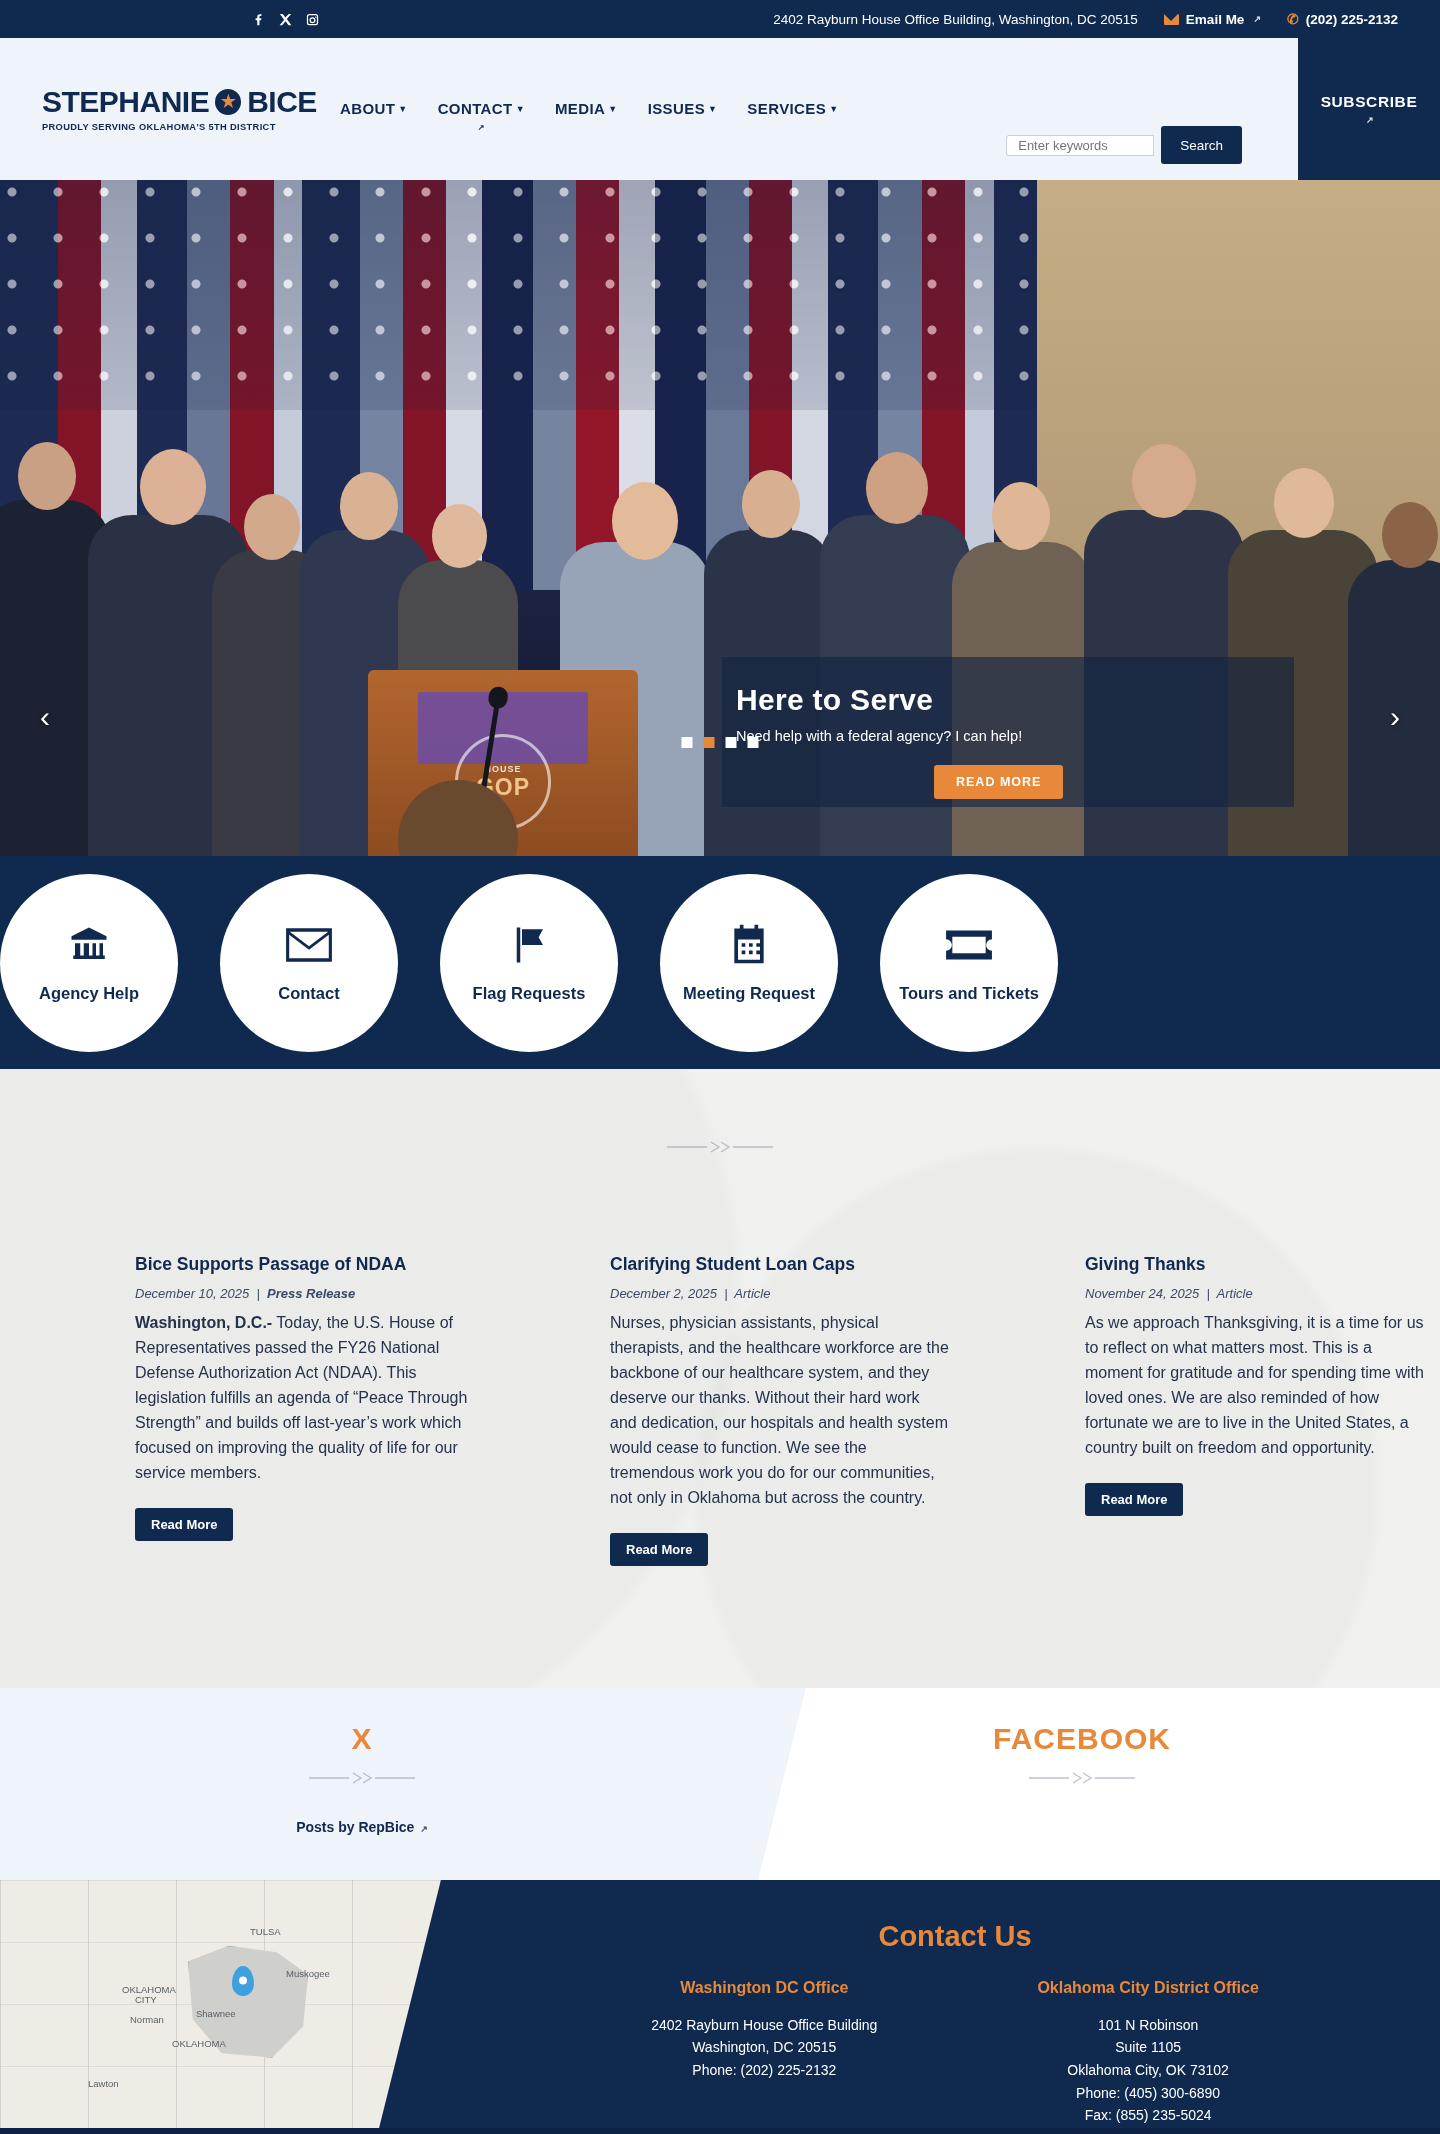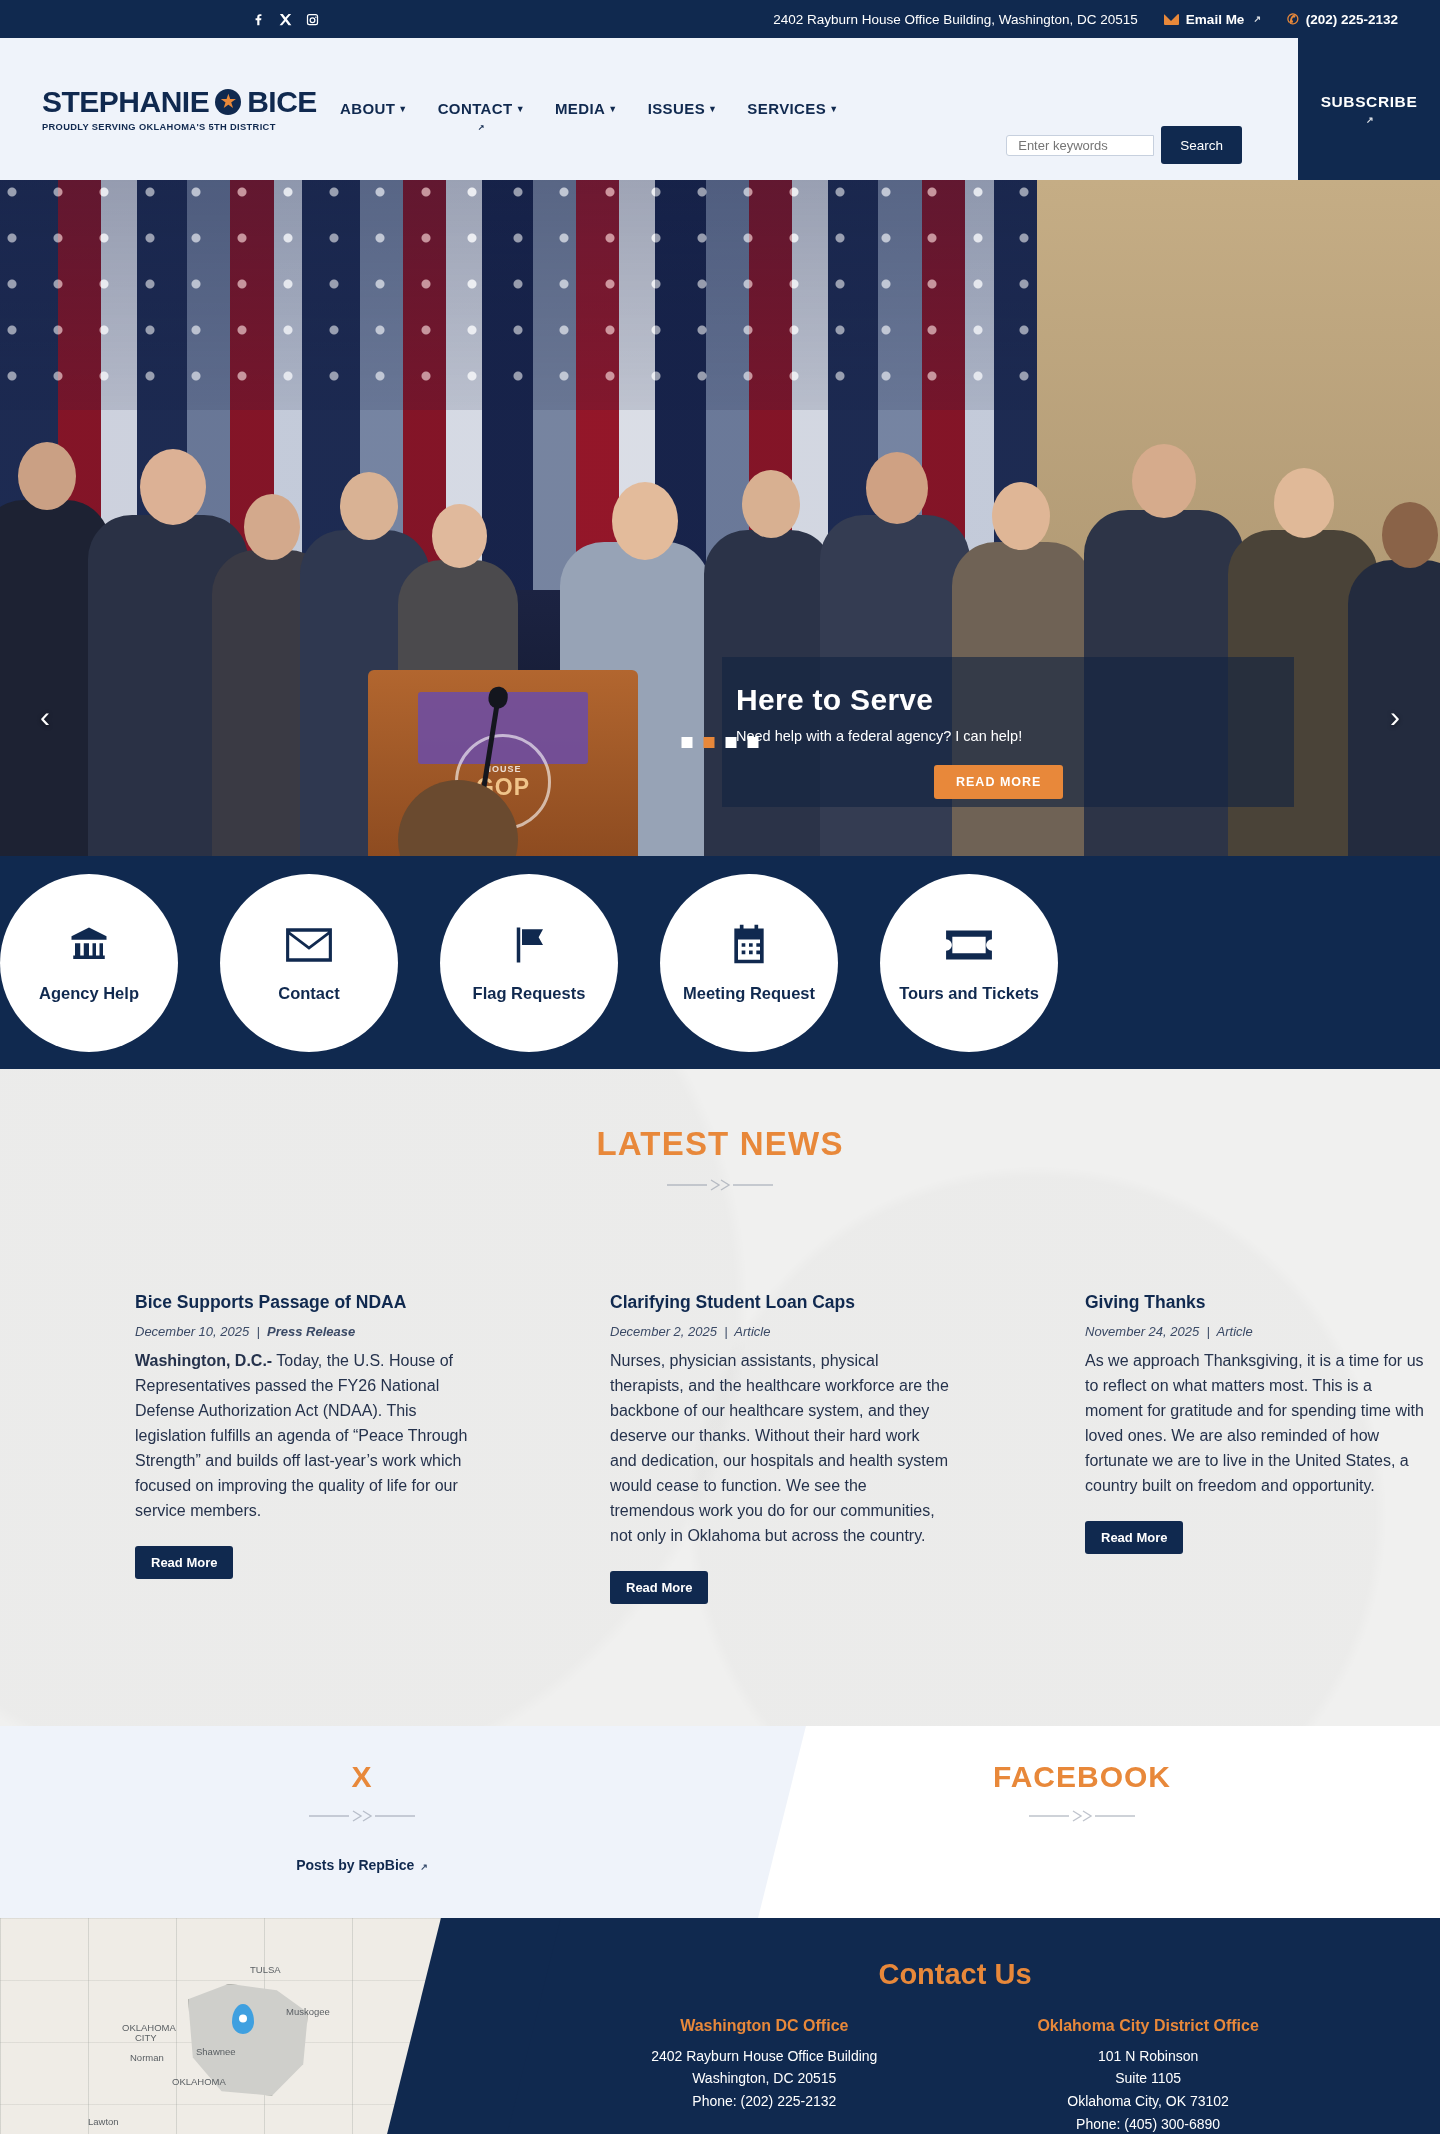--- a/index.html
+++ b/index.html
@@ -278,21 +278,21 @@
   }
   .map-pin:after{ content:""; position:absolute; left:50%; top:50%; transform:translate(-50%,-55%); width:8px;height:8px;border-radius:50%;background:#fff;}
   .map-lbl { position:absolute; font-size: 9.5px; color:#5a5f63; }
   .contact-panel {
     flex: 1; background: #10294f; color: #fff; padding: 40px 0 0 0;
     display: flex; flex-direction: column; align-items: center;
   }
   .contact-title { color:#e8883a; font-size: 29px; font-weight: bold; }
   .offices { display:flex; gap: 160px; margin-top: 26px; }
   .office { text-align: center; }
-  .office h4 { color: #e8883a; font-size: 16px; font-weight: bold; margin-bottom: 10px; }
+  .office h4 { color: #e8883a; font-size: 16px; font-weight: bold; margin-bottom: 17px; }
   .office p { font-size: 14px; line-height: 1.62; }
 
   
   .footer {
     background: #0d2244; height: 64px; display: flex; align-items: center;
     justify-content: center; gap: 44px;
   }
   .footer a { color: #fff; font-size: 13.5px; font-weight: bold; text-decoration: none; cursor:pointer;}
 </style>
 </head>
@@ -485,21 +485,20 @@
       <span class="qicon">
         <svg width="50" height="34" viewBox="0 0 24 16">
             <path d="M1 1h22v4.2a2.8 2.8 0 000 5.6V15H1v-4.2a2.8 2.8 0 000-5.6V1zm3 3v8h16V4H4z"></path>
           </svg>
       </span>
       <span class="qlabel">Tours and Tickets</span>
     </div>
   </div>
 
   <div class="news">
-    <div class="section-title">LATEST NEWS</div>
     <div class="divider">
       <svg width="106" height="16" viewBox="0 0 106 16">
           <path d="M0 8h40M66 8h40" stroke="#8b93a3" stroke-width="1.4"></path>
           <path d="M44 3l8 5-8 5M54 3l8 5-8 5" stroke="#8b93a3" stroke-width="1.4" fill="none"></path>
         </svg>
     </div>
 
     <div class="news-grid">
       <div class="news-card">
         <div class="news-title">Bice Supports Passage of NDAA</div>

